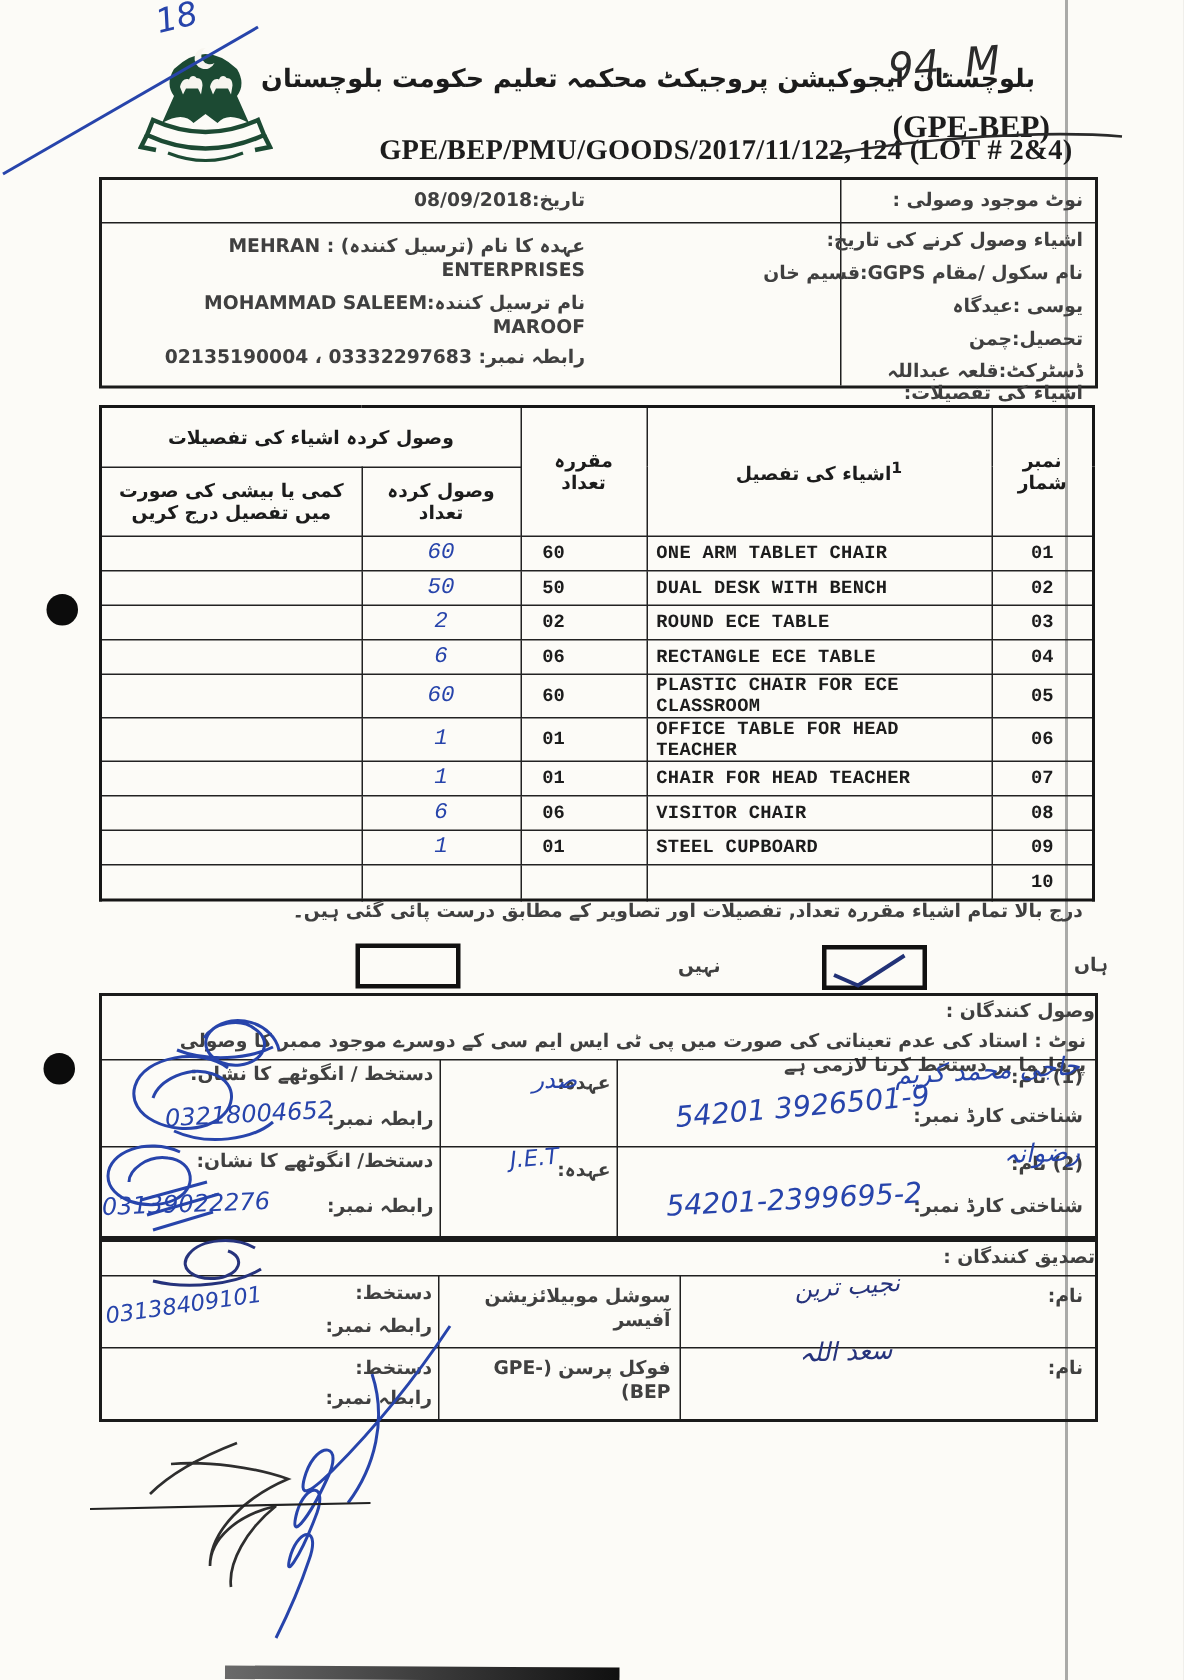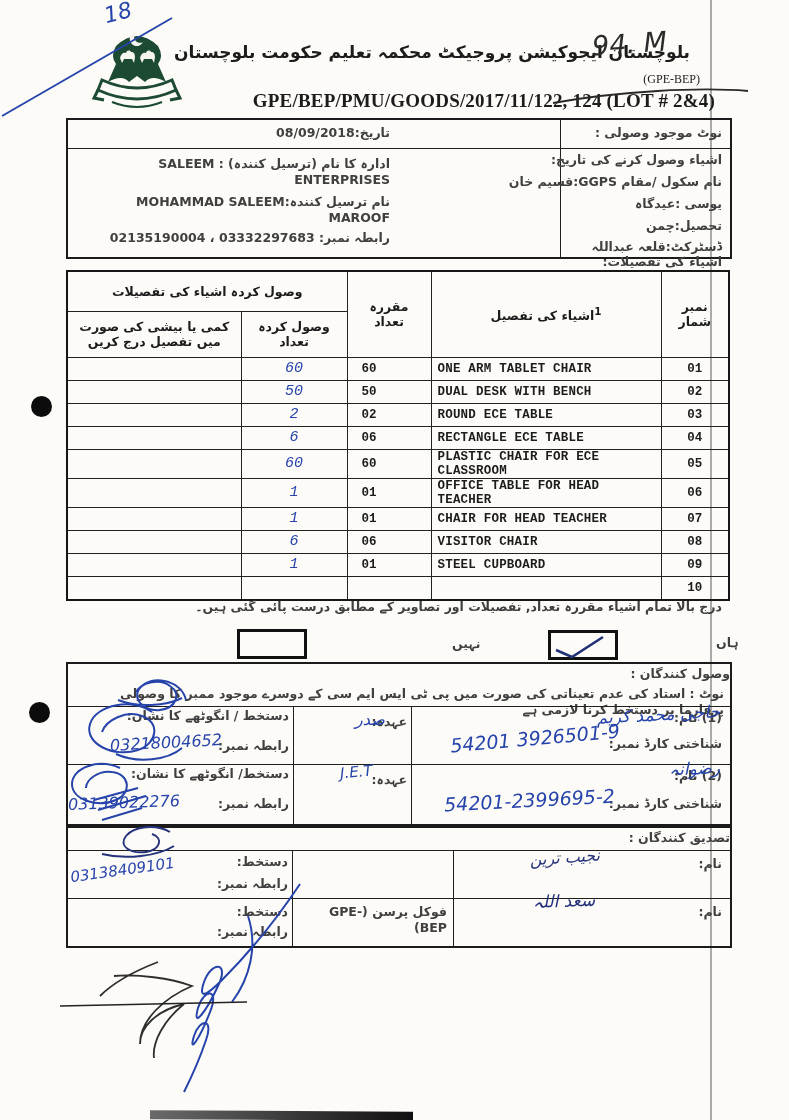--- a/index.html
+++ b/index.html
@@ -52,30 +52,30 @@
       <path d="M45,8 a7,7 0 1 0 6,10 a5.5,5.5 0 1 1 -6,-10 Z" fill="#f7f5ef"></path>
       <path d="M28,34 c1,-4 3,-6 6,-5 c1,-3 4,-3 5,-1 c3,0 4,2 4,5 l-1,6 l-2,-4 h-8 l-2,4 Z" fill="#f7f5ef"></path>
       <path d="M48,34 c1,-4 3,-6 6,-5 c1,-3 4,-3 5,-1 c3,0 4,2 4,5 l-1,6 l-2,-4 h-8 l-2,4 Z" fill="#f7f5ef"></path>
       <path d="M6,66 Q45,84 84,66 L80,56 Q45,72 10,56 Z" fill="none" stroke="#1c4a33" stroke-width="3"></path>
       <path d="M6,66 l-4,8 l10,2 M84,66 l4,8 l-10,2" fill="none" stroke="#1c4a33" stroke-width="3"></path>
       <path d="M20,78 Q45,88 70,78" fill="none" stroke="#1c4a33" stroke-width="2"></path>
     </svg>
   </div>
 
   <div class="ab u c" style="left:150px;top:42px;width:540px;font-size:17px;font-weight:600;">بلوچستان ایجوکیشن پروجیکٹ محکمہ تعلیم حکومت بلوچستان</div>
-  <div class="ab en c" style="left:130px;top:72px;width:570px;font-size:12px;font-weight:normal;">(GPE-BEP)</div>
+  <div class="ab en c" style="left:130px;top:72px;width:570px;font-size:21px;font-weight:bold;">(GPE-BEP)</div>
   <div class="ab en c" style="left:95px;top:90px;width:620px;font-size:19px;font-weight:bold;letter-spacing:.2px;">GPE/BEP/PMU/GOODS/2017/11/122, 124  (LOT # 2&amp;4)</div>
   <div class="ab" style="left:592px;top:28px;font-size:27px;font-style:italic;color:#2b2b2b;font-family:'DejaVu Sans',sans-serif;transform:rotate(-4deg);">94. M</div>
 
   <div class="ab secbox" id="infobox">
     <div class="vline" style="left:492px;top:0;height:137px;"></div>
     <div class="hline" style="left:0;top:28px;width:662px;"></div>
     <div class="ab u lbl r" style="right:340px;top:5px;width:300px;">تاریخ:08/09/2018</div>
     <div class="ab u lbl r" style="right:8px;top:5px;width:200px;">نوٹ موجود وصولی :</div>
-    <div class="ab u lbl r" style="right:340px;top:36px;width:310px;">ادارہ کا نام (ترسیل کنندہ) : SALEEM ENTERPRISES</div>
+    <div class="ab u lbl r" style="right:340px;top:36px;width:310px;">عہدہ کا نام (ترسیل کنندہ) : MEHRAN ENTERPRISES</div>
     <div class="ab u lbl r" style="right:340px;top:74px;width:310px;">نام ترسیل کنندہ:MOHAMMAD SALEEM MAROOF</div>
     <div class="ab u lbl r" style="right:340px;top:110px;width:310px;">رابطہ نمبر: 03332297683 ، 02135190004</div>
     <div class="ab u lbl r" style="right:8px;top:32px;width:220px;">اشیاء وصول کرنے کی تاریخ:</div>
     <div class="ab u lbl r" style="right:8px;top:54px;width:220px;">نام سکول /مقام GGPS:قسیم خان</div>
     <div class="ab u lbl r" style="right:8px;top:76px;width:220px;">یوسی :عیدگاہ</div>
     <div class="ab u lbl r" style="right:8px;top:98px;width:220px;">تحصیل:چمن</div>
     <div class="ab u lbl r" style="right:8px;top:119px;width:220px;">ڈسٹرکٹ:قلعہ عبداللہ</div>
   </div>
 
   <div class="ab u lbl" style="right:67px;top:254px;margin-left:16px;">اشیاء کی تفصیلات:</div>
@@ -208,20 +208,21 @@
   <div class="ab hw" style="left:340px;top:763px;font-size:15px;transform:rotate(-5deg);">J.E.T</div>
   <div class="ab hw" style="left:68px;top:793px;font-size:16px;transform:rotate(-2deg);">03139022276</div>
 
   <div class="ab secbox" style="left:66px;top:826px;width:662px;height:118px;">
     <div class="ab u lbl c" style="left:0;top:2px;width:662px;">تصدیق کنندگان :</div>
     <div class="hline" style="left:0;top:22px;width:662px;"></div>
     <div class="vline" style="left:224px;top:22px;height:96px;"></div>
     <div class="vline" style="left:385px;top:22px;height:96px;"></div>
     <div class="hline" style="left:0;top:70px;width:662px;"></div>
     <div class="ab u lbl r" style="right:8px;top:28px;width:60px;">نام:</div>
+    <div class="ab u lbl r" style="right:283px;top:28px;width:150px;">سوشل موبیلائزیشن آفیسر</div>
     <div class="ab u lbl r" style="right:442px;top:26px;width:80px;">دستخط:</div>
     <div class="ab u lbl r" style="right:442px;top:48px;width:100px;">رابطہ نمبر:</div>
     <div class="ab u lbl r" style="right:8px;top:76px;width:60px;">نام:</div>
     <div class="ab u lbl r" style="right:283px;top:76px;width:150px;">فوکل پرسن (GPE-BEP)</div>
     <div class="ab u lbl r" style="right:442px;top:76px;width:80px;">دستخط:</div>
     <div class="ab u lbl r" style="right:442px;top:96px;width:100px;">رابطہ نمبر:</div>
   </div>
 
   <div class="ab hwd u" style="left:470px;top:850px;width:130px;font-size:16px;transform:rotate(-4deg);">نجیب ترین</div>
   <div class="ab hw" style="left:70px;top:861px;font-size:15px;transform:rotate(-8deg);">03138409101</div>

